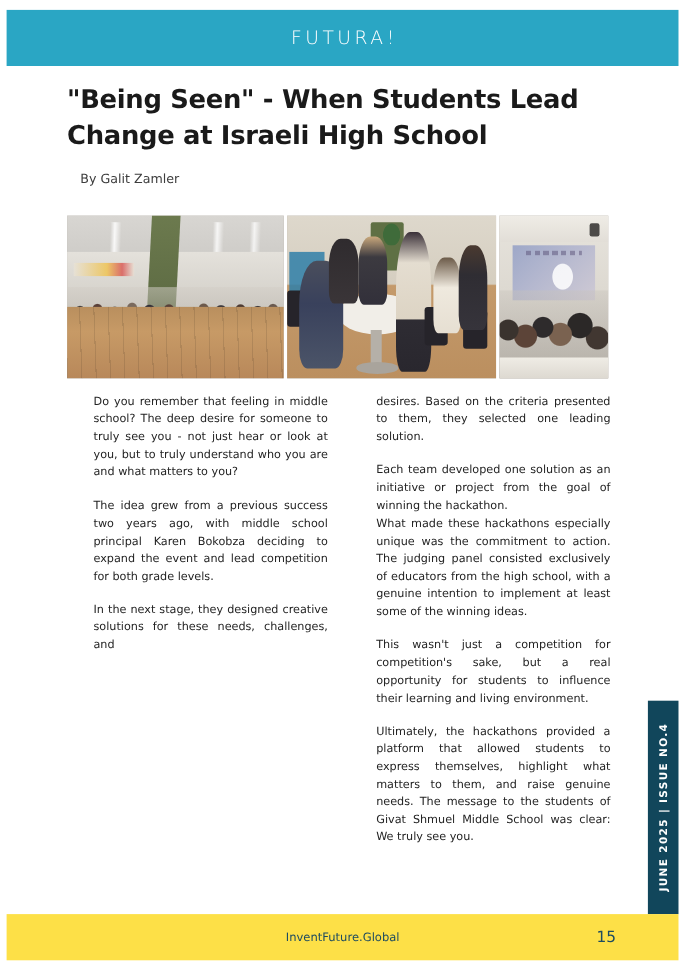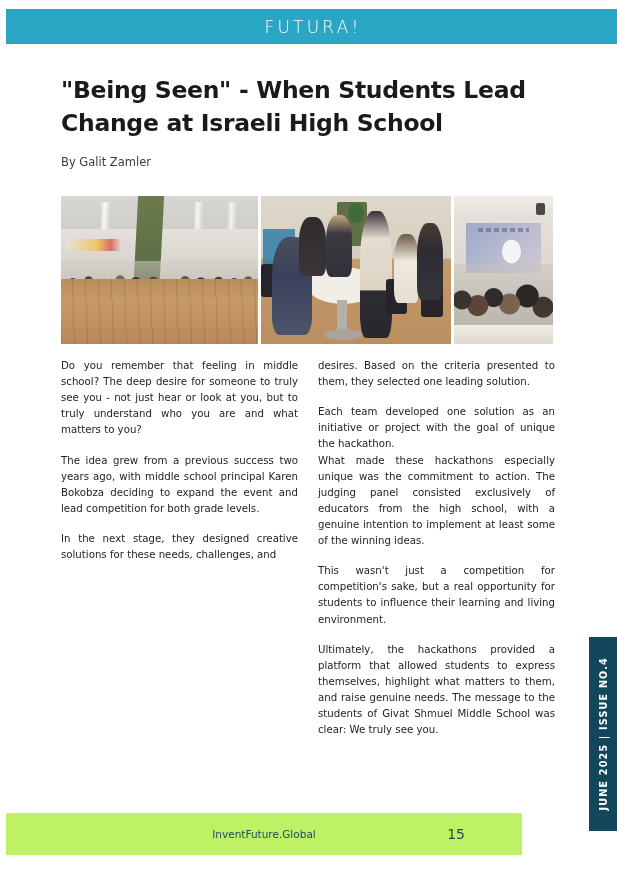--- a/index.html
+++ b/index.html
@@ -23,21 +23,21 @@
     background: #ffffff;
     overflow: hidden;
   }
 
   
   .masthead {
     position: absolute;
     left: 6px;
     top: 9px;
     width: 611px;
-    height: 35px;
+    height: 51px;
     background: #2aa6c4;
     display: flex;
     align-items: center;
     justify-content: center;
   }
   .masthead-title {
     color: #ffffff;
     font-size: 17px;
     letter-spacing: 3.2px;
     font-weight: 300;
@@ -55,21 +55,21 @@
   .headline {
     margin: 0;
     font-family: "DejaVu Sans", sans-serif;
     font-size: 23.5px;
     line-height: 1.42;
     font-weight: bold;
     color: #1a1a1a;
     letter-spacing: -0.3px;
   }
   .byline {
-    margin: 14px 0 0 0;
+    margin: 14px 0 0 12px;
     font-size: 11.5px;
     color: #3d3d3d;
     font-family: "DejaVu Sans", sans-serif;
   }
 
   
   .photo-strip {
     position: absolute;
     left: 61px;
     top: 196px;
@@ -230,20 +230,21 @@
   .columns {
     position: absolute;
     left: 61px;
     top: 358px;
     width: 494px;
     display: flex;
     gap: 20px;
   }
   .col {
     width: 237px;
+    margin-left: 24px;
   }
   .col p {
     margin: 0 0 14px 0;
     font-family: "DejaVu Sans", sans-serif;
     font-size: 10.2px;
     line-height: 1.58;
     color: #232323;
     text-align: justify;
   }
   .col p.tight {
@@ -270,24 +271,24 @@
     letter-spacing: 1.2px;
     font-weight: bold;
     font-family: "DejaVu Sans", sans-serif;
     white-space: nowrap;
   }
 
   
   .footer {
     position: absolute;
     left: 6px;
-    bottom: 27px;
-    width: 516px;
+    bottom: 9px;
+    width: 611px;
     height: 42px;
-    background: #bef264;
+    background: #fde047;
   }
   .footer-site {
     position: absolute;
     left: 0; right: 0; top: 50%;
     transform: translateY(-50%);
     text-align: center;
     font-size: 10.5px;
     color: #1d4b60;
     font-family: "DejaVu Sans", sans-serif;
   }
@@ -360,21 +361,21 @@
   </div>
 
   <div class="columns">
     <div class="col">
       <p>Do you remember that feeling in middle school? The deep desire for someone to truly see you - not just hear or look at you, but to truly understand who you are and what matters to you?</p>
       <p>The idea grew from a previous success two years ago, with middle school principal Karen Bokobza deciding to expand the event and lead competition for both grade levels.</p>
       <p>In the next stage, they designed creative solutions for these needs, challenges, and</p>
     </div>
     <div class="col">
       <p>desires. Based on the criteria presented to them, they selected one leading solution.</p>
-      <p class="tight">Each team developed one solution as an initiative or project with the goal of unique the hackathon.</p>
+      <p class="tight">Each team developed one solution as an initiative or project from the goal of winning the hackathon.</p>
       <p>What made these hackathons especially unique was the commitment to action. The judging panel consisted exclusively of educators from the high school, with a genuine intention to implement at least some of the winning ideas.</p>
       <p>This wasn't just a competition for competition's sake, but a real opportunity for students to influence their learning and living environment.</p>
       <p>Ultimately, the hackathons provided a platform that allowed students to express themselves, highlight what matters to them, and raise genuine needs. The message to the students of Givat Shmuel Middle School was clear: We truly see you.</p>
     </div>
   </div>
 
   <div class="issue-tab">
     <span>JUNE 2025 | ISSUE NO.4</span>
   </div>
 

